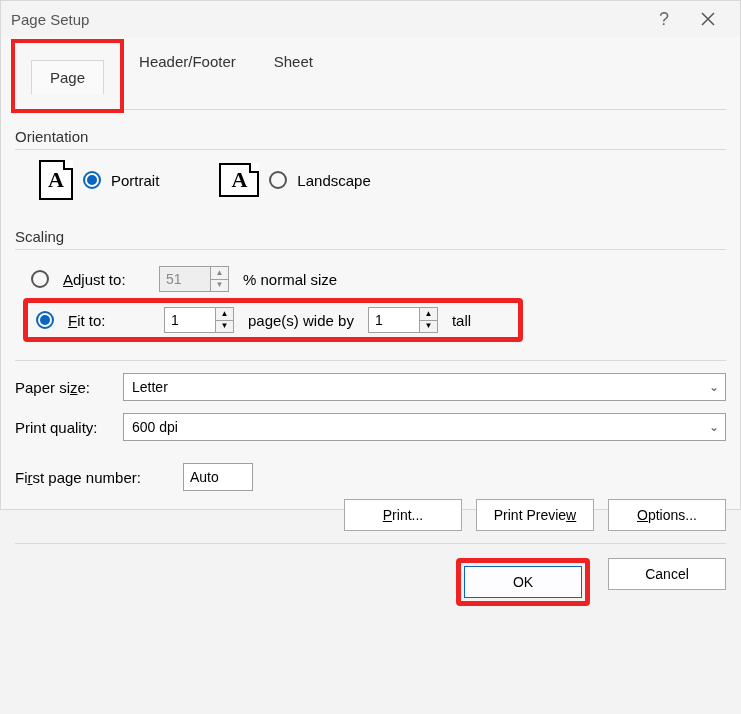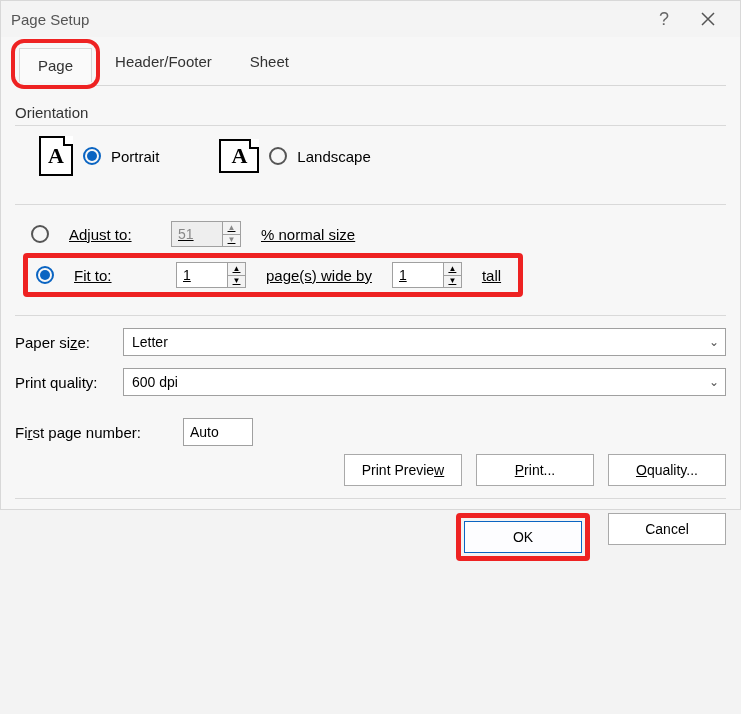--- a/index.html
+++ b/index.html
@@ -6,36 +6,36 @@
   body { margin: 0; background: #f3f3f3; width: 741px; height: 714px; overflow: hidden; }
   .window { width: 741px; height: 510px; background: #f7f7f7; border: 1px solid #d8d8d8; display: flex; flex-direction: column; }
   .titlebar { height: 36px; display: flex; align-items: center; padding: 0 10px; background: #f4f4f4; }
   .title { color: #555; font-size: 15px; flex: 1; }
   .tb-btn { width: 44px; height: 36px; display: flex; align-items: center; justify-content: center; color: #666; font-size: 18px; }
   .content { padding: 6px 14px 12px 14px; flex: 1; display: flex; flex-direction: column; }
   .tabs { display: flex; border-bottom: 1px solid #d7d7d7; }
   .tab { padding: 8px 18px; font-size: 15px; color: #333; cursor: pointer; border: 1px solid transparent; border-bottom: none; position: relative; top: 1px; background: transparent; }
   .tab.active { background: #fafafa; border-color: #d7d7d7; }
   .red-box { border: 4px solid #e22; }
-  .tab-red { margin: -4px; padding: 4px; border-radius: 13px; }
+  .tab-red { margin: -4px; padding: 16px; }
   .body { padding-top: 12px; flex: 1; }
   .group-label { font-size: 15px; color: #333; margin-top: 6px; }
   .group-rule { border: none; border-top: 1px solid #d9d9d9; margin: 4px 0 10px 0; }
   .orient-row { display: flex; align-items: center; gap: 12px; padding-left: 24px; margin-top: 6px; }
   .orient-block { display: flex; align-items: center; gap: 10px; }
   .page-icon { width: 34px; height: 40px; border: 2px solid #000; background: #fff; position: relative; display: flex; align-items: center; justify-content: center; font-family: "Times New Roman", serif; font-weight: bold; font-size: 22px; }
   .page-icon .fold { position: absolute; top: -2px; right: -2px; width: 10px; height: 10px; background: #fff; border-left: 2px solid #000; border-bottom: 2px solid #000; }
   .page-icon.land { width: 40px; height: 34px; }
   .radio { width: 18px; height: 18px; border: 2px solid #555; border-radius: 50%; display: inline-flex; align-items: center; justify-content: center; flex-shrink: 0; }
   .radio.checked { border-color: #0a64c2; }
   .radio.checked::after { content: ""; width: 10px; height: 10px; background: #0a64c2; border-radius: 50%; }
   .radio-label { font-size: 15px; }
   .scaling { margin-top: 28px; }
   .scale-rows { padding-left: 16px; margin-top: 4px; }
-  .scale-row { display: flex; align-items: center; gap: 20px; padding: 6px 0; text-decoration: underline; }
+  .scale-row { display: flex; align-items: center; gap: 14px; padding: 6px 0; }
   .scale-row .label { width: 82px; font-size: 15px; }
   .spin { display: inline-flex; border: 1px solid #a0a0a0; height: 26px; background: #fff; }
   .spin.disabled { background: #eee; color: #888; }
   .spin input { width: 50px; border: none; padding: 0 6px; font-size: 14px; background: transparent; color: inherit; outline: none; }
   .spin .arrows { display: flex; flex-direction: column; width: 18px; border-left: 1px solid #a0a0a0; }
   .spin .arrows span { flex: 1; display: flex; align-items: center; justify-content: center; font-size: 8px; line-height: 1; cursor: pointer; background: #f3f3f3; }
   .spin .arrows span:first-child { border-bottom: 1px solid #a0a0a0; }
   .fit-red { border: 5px solid #e22; border-radius: 4px; padding: 4px 8px; margin-left: -8px; width: 500px; }
   .field-row { display: flex; align-items: center; gap: 8px; margin-top: 12px; }
   .field-label { width: 100px; font-size: 15px; }
@@ -85,20 +85,21 @@
         </div>
         <div style="width:36px"></div>
         <div class="orient-block">
           <div class="page-icon land">A<div class="fold"></div></div>
           <span class="radio"></span>
           <span class="radio-label">Landscape</span>
         </div>
       </div>
 
       <div class="scaling">
+        <div class="group-label">Scaling</div>
         <hr class="group-rule">
         <div class="scale-rows">
           <div class="scale-row">
             <span class="radio"></span>
             <span class="label"><span class="u">A</span><span>djust to:</span></span>
             <span class="spin disabled">
               <input disabled="" value="51" style="">
               <span class="arrows">
                   <span>▲</span>
                   <span>▼</span>
@@ -152,27 +153,27 @@
 
       <div class="field-row" style="margin-top:22px">
         <span class="field-label long"><span>Fi</span><span class="u">r</span><span>st page number:</span></span>
         <input class="textin" value="Auto" style="">
       </div>
 
       <div class="spacer"></div>
 
       <div class="btnrow">
         <div class="btn">
+            <span><span class="u">P</span>rint...</span>
+          </div>
+        <div class="btn">
             <span><span>Print Previe</span><span class="u">w</span></span>
           </div>
         <div class="btn">
-            <span><span class="u">P</span>rint...</span>
-          </div>
-        <div class="btn">
-            <span><span class="u">O</span><span>quality...</span></span>
+            <span><span class="u">O</span><span>ptions...</span></span>
           </div>
       </div>
       <hr class="group-rule">
     </div>
 
     <div class="footer" style="padding:4px 0 0 0">
       <span class="ok-red">
         <div class="btn primary">OK</div>
       </span>
       <div class="btn">Cancel</div>

